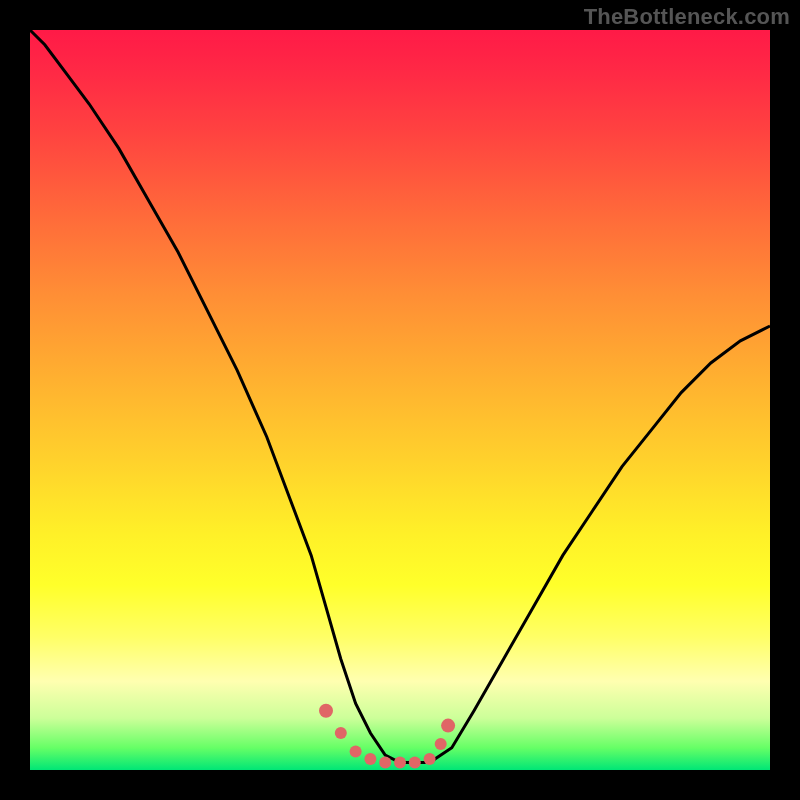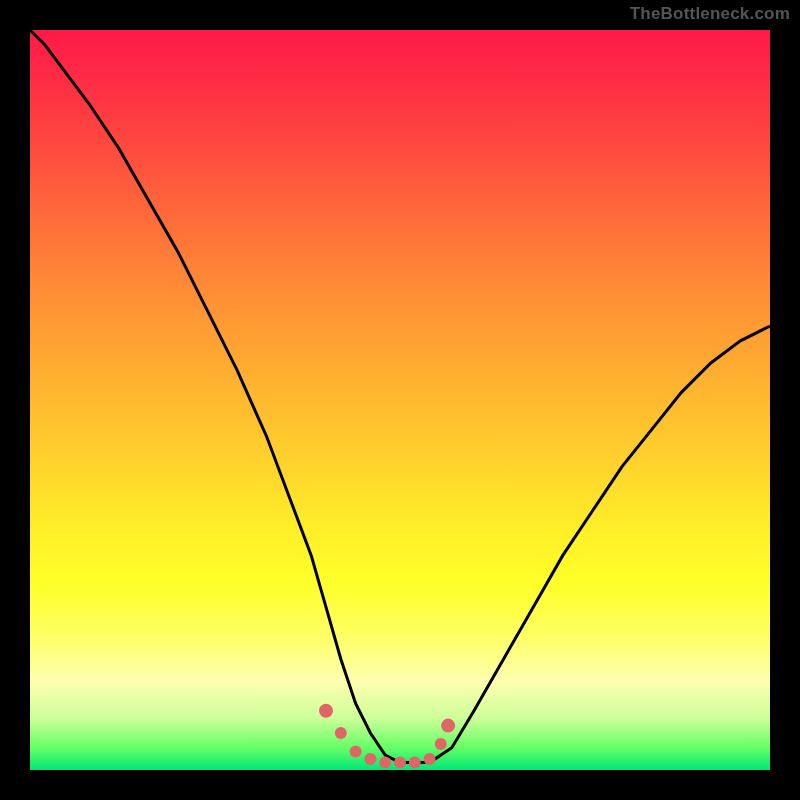--- a/index.html
+++ b/index.html
@@ -32,21 +32,21 @@
       #ccff99 93%,
       #66ff66 97%,
       #00e676 100%
     );
   }
   .watermark {
     position: absolute;
     top: 4px;
     right: 10px;
     color: #555;
-    font-size: 17px;
+    font-size: 22px;
     font-weight: 600;
     letter-spacing: 0.2px;
     user-select: none;
   }
   svg.curve {
     position: absolute;
     left: 0;
     top: 0;
     width: 740px;
     height: 740px;

